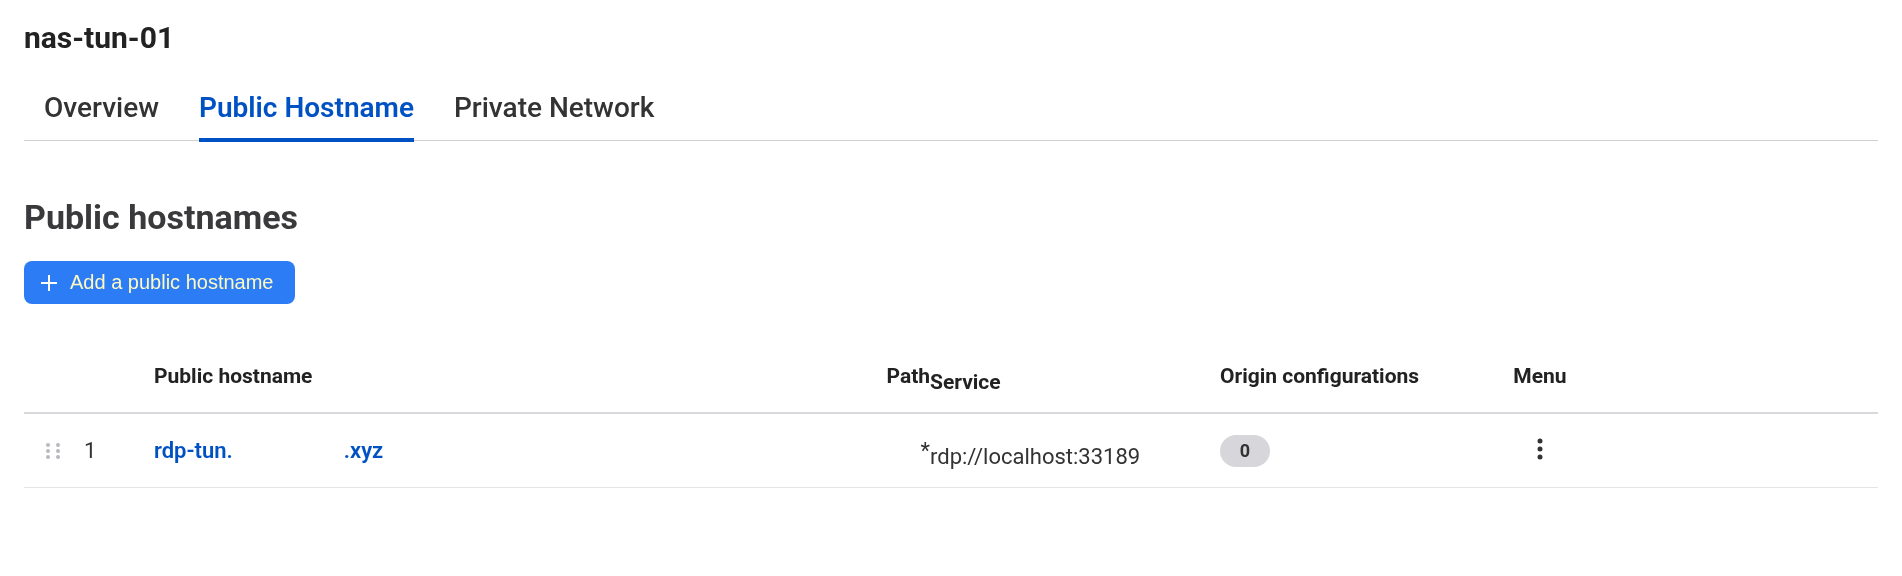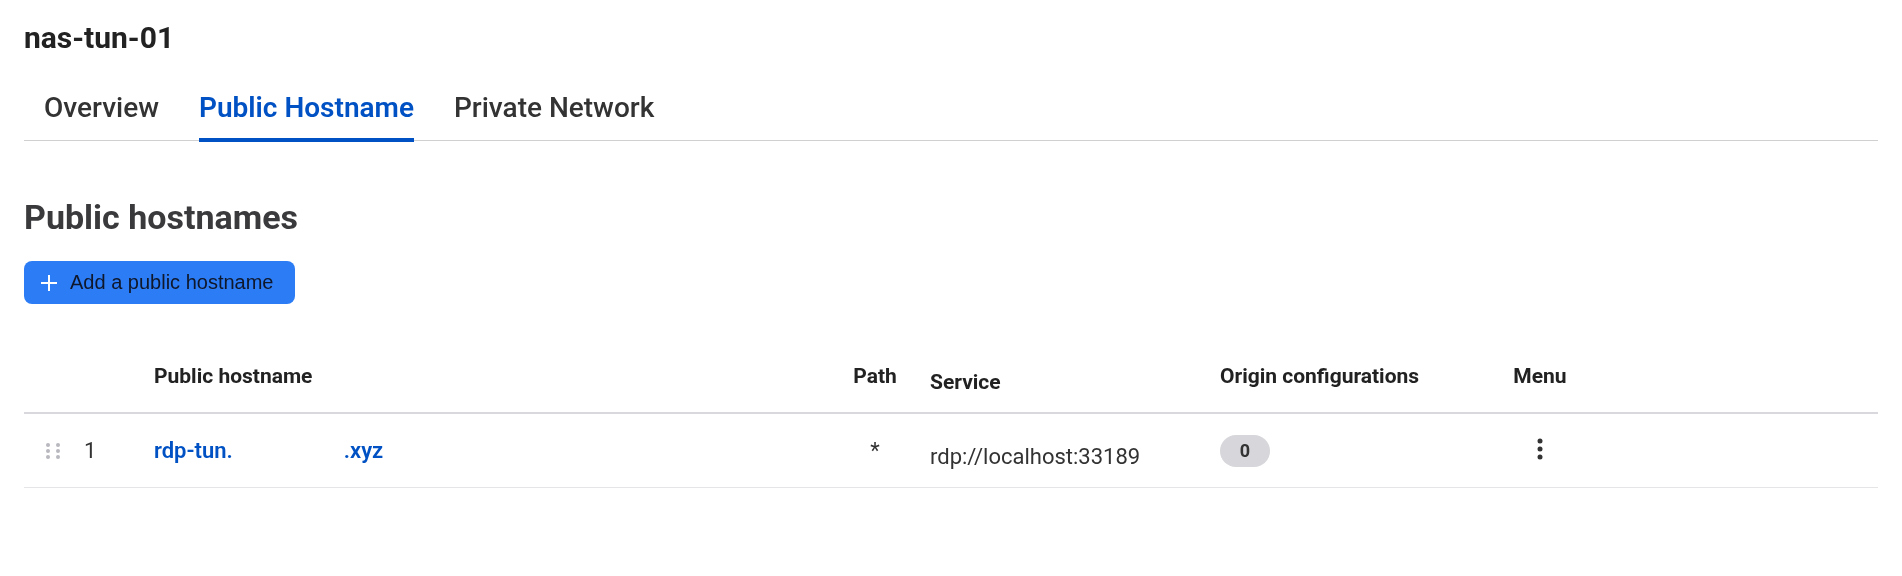--- a/index.html
+++ b/index.html
@@ -45,21 +45,21 @@
       font-weight: 700;
       color: #3a3a3c;
       margin-top: 56px;
       margin-bottom: 24px;
     }
     .add-button {
       display: inline-flex;
       align-items: center;
       gap: 12px;
       background: #2c7cf5;
-      color: #0f172a;
+      color: #fef9c3;
       font-size: 20px;
       font-weight: 500;
       border: none;
       border-radius: 8px;
       padding: 10px 22px 10px 16px;
       cursor: pointer;
     }
     .plus-icon {
       width: 18px;
       height: 18px;
@@ -96,21 +96,21 @@
     .col-index {
       width: 70px;
       text-align: left;
     }
     .col-hostname {
       width: 666px;
       text-align: left;
     }
     .col-path {
       width: 110px;
-      text-align: center;
+      text-align: right;
     }
     .col-service {
       width: 290px;
       text-align: left;
       margin-top: 12px;
     }
     .col-origin {
       width: 280px;
       text-align: left;
     }

